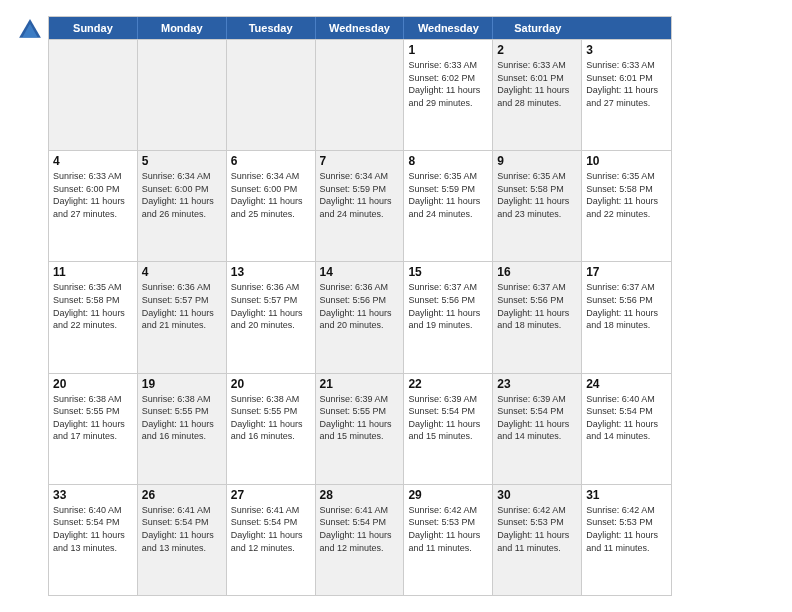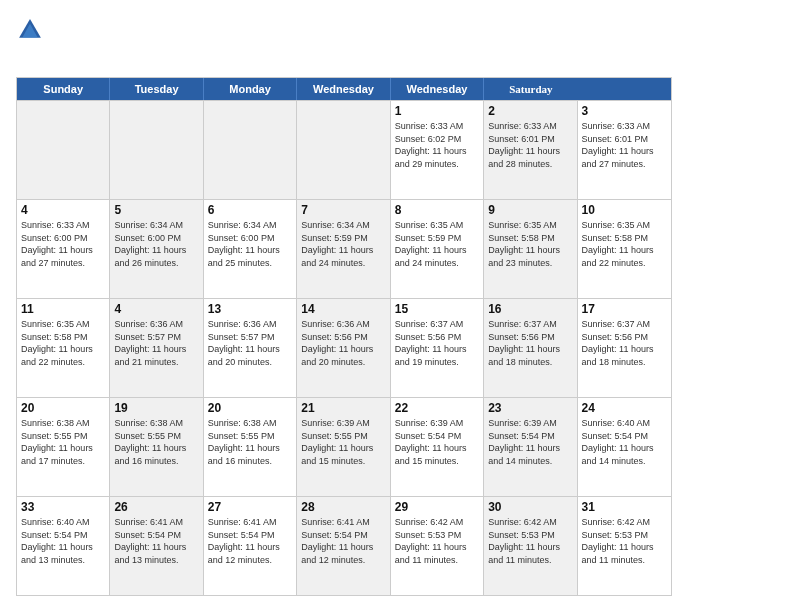--- a/index.html
+++ b/index.html
@@ -8,22 +8,21 @@
       height: 612px;
       background: #fff;
       font-family: Arial, sans-serif;
       overflow: hidden;
     }
     .page {
       width: 688px;
       height: 612px;
       padding: 16px;
       display: flex;
-      flex-direction: column;
-      gap: 23px;
+      flex-direction: row;
     }
     .header {
       display: flex;
       justify-content: space-between;
       align-items: flex-start;
       margin-bottom: 10px;
     }
     .logo {
       display: flex;
       align-items: center;
@@ -66,21 +65,21 @@
       background: #2a5fa5;
     }
     .cal-header-cell {
       padding: 5px 4px;
       color: #fff;
       font-size: 11px;
       font-weight: bold;
       text-align: center;
       border-right: 1px solid #4a7fc5;
     }
-    .cal-header-cell:last-child { border-right: none; font-family: Liberation Serif, serif; }
+    .cal-header-cell:last-child { border-right: none; }
     .cal-body {
       flex: 1;
       display: flex;
       flex-direction: column;
     }
     .cal-row {
       display: grid;
       grid-template-columns: repeat(7, 1fr);
       flex: 1;
       border-top: 1px solid #ccc;
@@ -126,22 +125,22 @@
     </div>
     <div class="title-area">
       <div class="main-title"></div>
       <div class="subtitle"></div>
     </div>
   </div>
 
   <div class="calendar">
     <div class="cal-header" id="cal-header">
         <div class="cal-header-cell">Sunday</div>
+        <div class="cal-header-cell">Monday</div>
         <div class="cal-header-cell">Tuesday</div>
-        <div class="cal-header-cell">Monday</div>
         <div class="cal-header-cell">Wednesday</div>
         <div class="cal-header-cell">Wednesday</div>
         <div class="cal-header-cell">Saturday</div>
       </div>
     <div class="cal-body" id="cal-body">
         <div class="cal-row">
           <div class="cal-cell empty shaded"></div>
           <div class="cal-cell empty shaded"></div>
           <div class="cal-cell empty shaded"></div>
           <div class="cal-cell empty shaded"></div>

